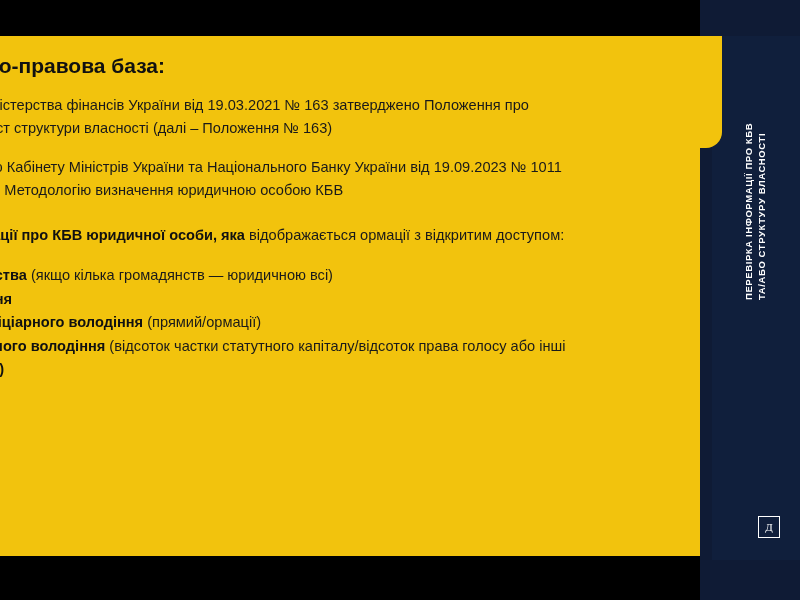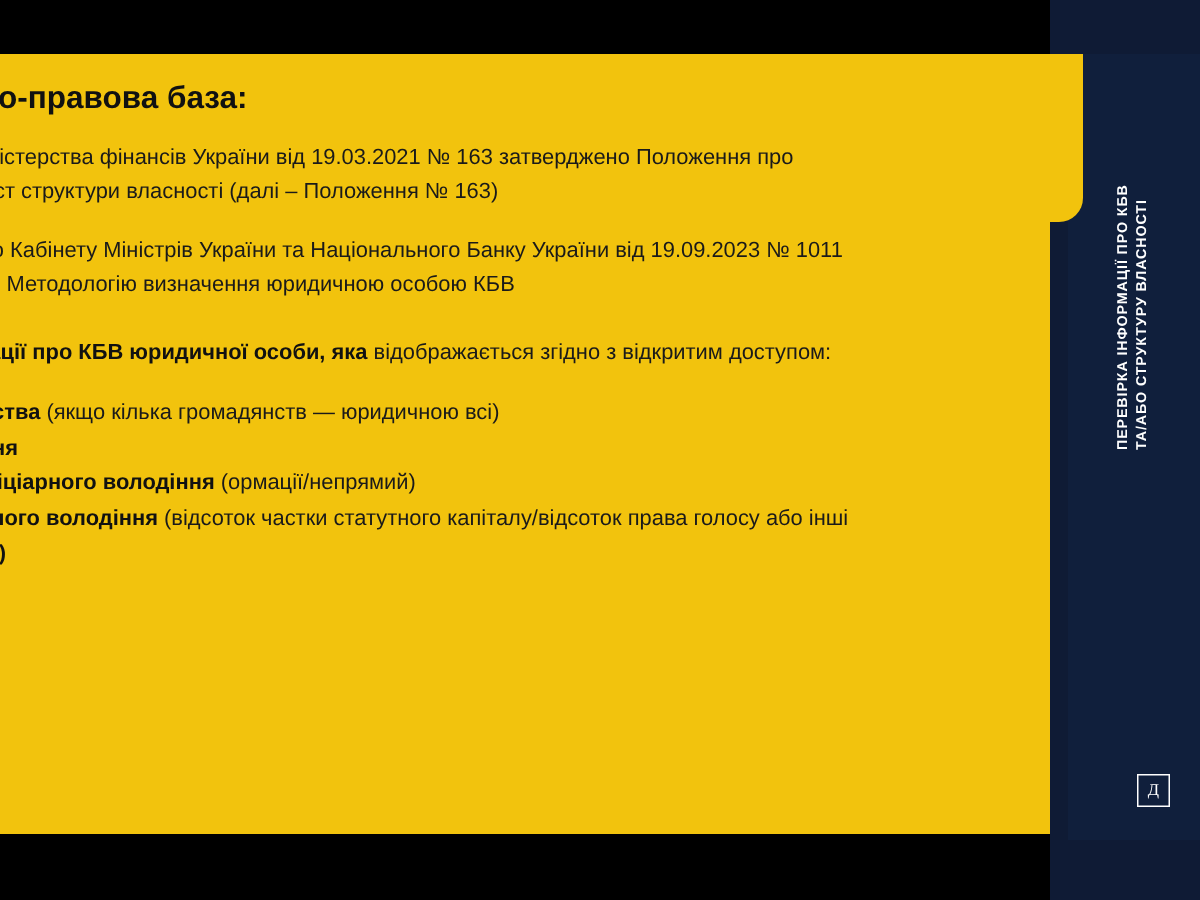--- a/index.html
+++ b/index.html
@@ -179,32 +179,32 @@
       <span>Міністерства фінансів України від 19.03.2021 № 163 затверджено Положення про</span><br>
       <span>зміст структури власності (далі – Положення № 163)</span>
     </div>
 
     <div class="para p2 justify">
       <span>вою Кабінету Міністрів України та Національного Банку України від 19.09.2023 № 1011</span><br>
       <span>ено Методологію визначення юридичною особою КБВ</span>
     </div>
 
     <div class="para p3">
-      <span class="b">ормації про КБВ юридичної особи, яка</span><span> відображається згідно з відкритим доступом:</span>
+      <span class="b">ормації про КБВ юридичної особи, яка</span><span> відображається ормації з відкритим доступом:</span>
     </div>
 
     <div class="bullets">
       <div class="row">
         <span class="b">адянства</span><span> (якщо кілька громадянств — юридичною всі)</span>
       </div>
       <div class="row">
         <span class="b">ивання</span><span></span>
       </div>
       <div class="row">
-        <span class="b">енефіціарного володіння</span><span> (ормації/непрямий)</span>
+        <span class="b">енефіціарного володіння</span><span> (прямий/ормації)</span>
       </div>
       <div class="row">
         <span class="b">іціарного володіння</span><span> (відсоток частки статутного капіталу/відсоток права голосу або інші</span>
       </div>
       <div class="row">
         <span class="b">ролю)</span><span></span>
       </div>
     </div>
 
   </div>

